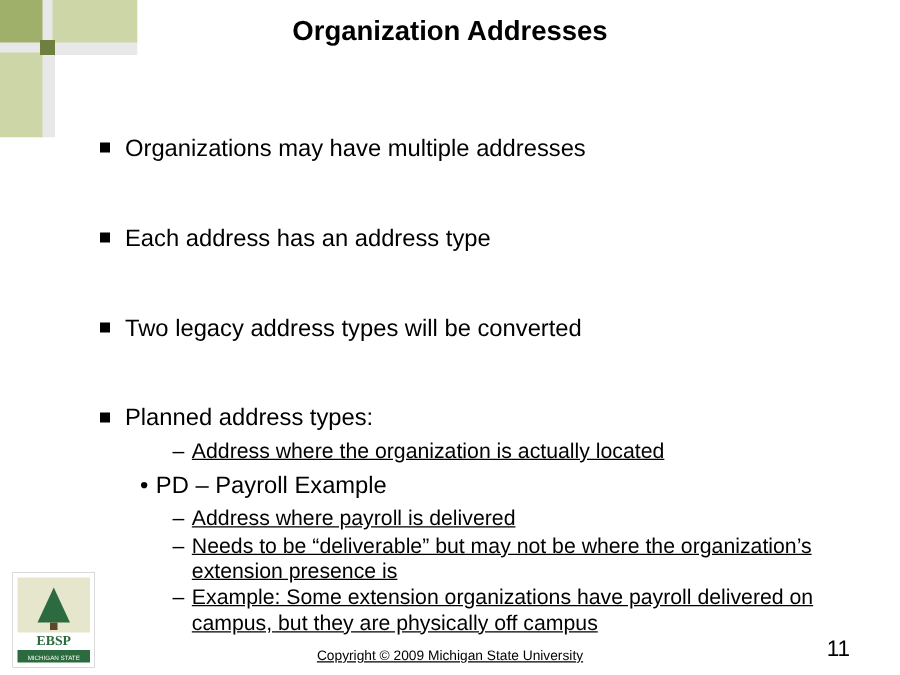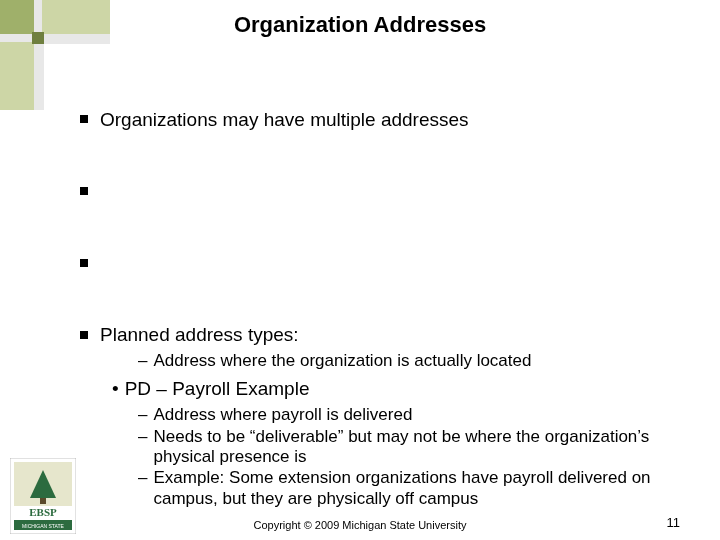--- a/index.html
+++ b/index.html
@@ -75,37 +75,39 @@
     align-items: flex-start;
     margin-bottom: 1px;
   }
   .sub2 .dash {
     flex: 0 0 auto;
     margin-right: 6px;
   }
   .sub2 .txt {
     flex: 1 1 auto;
     max-width: 500px;
+    text-decoration: underline;
   }
   .footer {
     position: absolute;
     bottom: 8px;
     left: 0;
     width: 720px;
+    text-decoration: underline;
   }
   .copyright {
     text-align: center;
     font-size: 11px;
     line-height: 1.2;
   }
   .pagenum {
     position: absolute;
     right: 40px;
     bottom: 2px;
-    font-size: 13px;
+    font-size: 18px;
   }
   .logo {
     position: absolute;
     left: 10px;
     bottom: 6px;
     width: 66px;
     height: 76px;
   }
 </style>
 </head>
@@ -118,42 +120,42 @@
   <rect x="0" y="0" width="34" height="34" fill="#9fb06a"></rect>
   <rect x="42" y="0" width="68" height="34" fill="#cdd6a6"></rect>
   <rect x="0" y="42" width="34" height="68" fill="#cdd6a6"></rect>
   <rect x="32" y="32" width="12" height="12" fill="#6f7f3f"></rect>
 </svg>
 
 <div class="title">Organization Addresses</div>
 
 <div class="content">
   <div class="b1"><span class="sq"></span><span class="txt">Organizations may have multiple addresses</span></div>
-  <div class="b1"><span class="sq"></span></div>
-  <div class="b1"><span class="sq"></span></div>
+  <div class="b1"><span class="sq"></span><span class="txt">Each address has an address type</span></div>
+  <div class="b1"><span class="sq"></span><span class="txt">Two legacy address types will be converted</span></div>
   <div class="b1"><span class="sq"></span><span class="txt">Planned address types:</span></div>
 
   <div class="sub2">
     <div class="row">
         <span class="dash">–</span>
         <span class="txt">Address where the organization is actually located</span>
       </div>
   </div>
 
   <div class="sub1" style="margin-top:6px">
     <span class="dot">•</span><span class="txt">PD – Payroll Example</span>
   </div>
   <div class="sub2">
     <div class="row">
         <span class="dash">–</span>
         <span class="txt">Address where payroll is delivered</span>
       </div>
     <div class="row">
         <span class="dash">–</span>
-        <span class="txt">Needs to be “deliverable” but may not be where the organization’s physical presence is</span>
+        <span class="txt">Needs to be “deliverable” but may not be where the organization’s extension presence is</span>
       </div>
     <div class="row">
         <span class="dash">–</span>
         <span class="txt">Example:  Some extension organizations have payroll delivered on campus, but they are physically off campus</span>
       </div>
   </div>
 </div>
 
 <svg class="logo" viewBox="0 0 66 76" aria-label="EBSP Michigan State University">
   <rect x="0" y="0" width="66" height="76" fill="#fff" stroke="#888" stroke-width="0.5"></rect>

